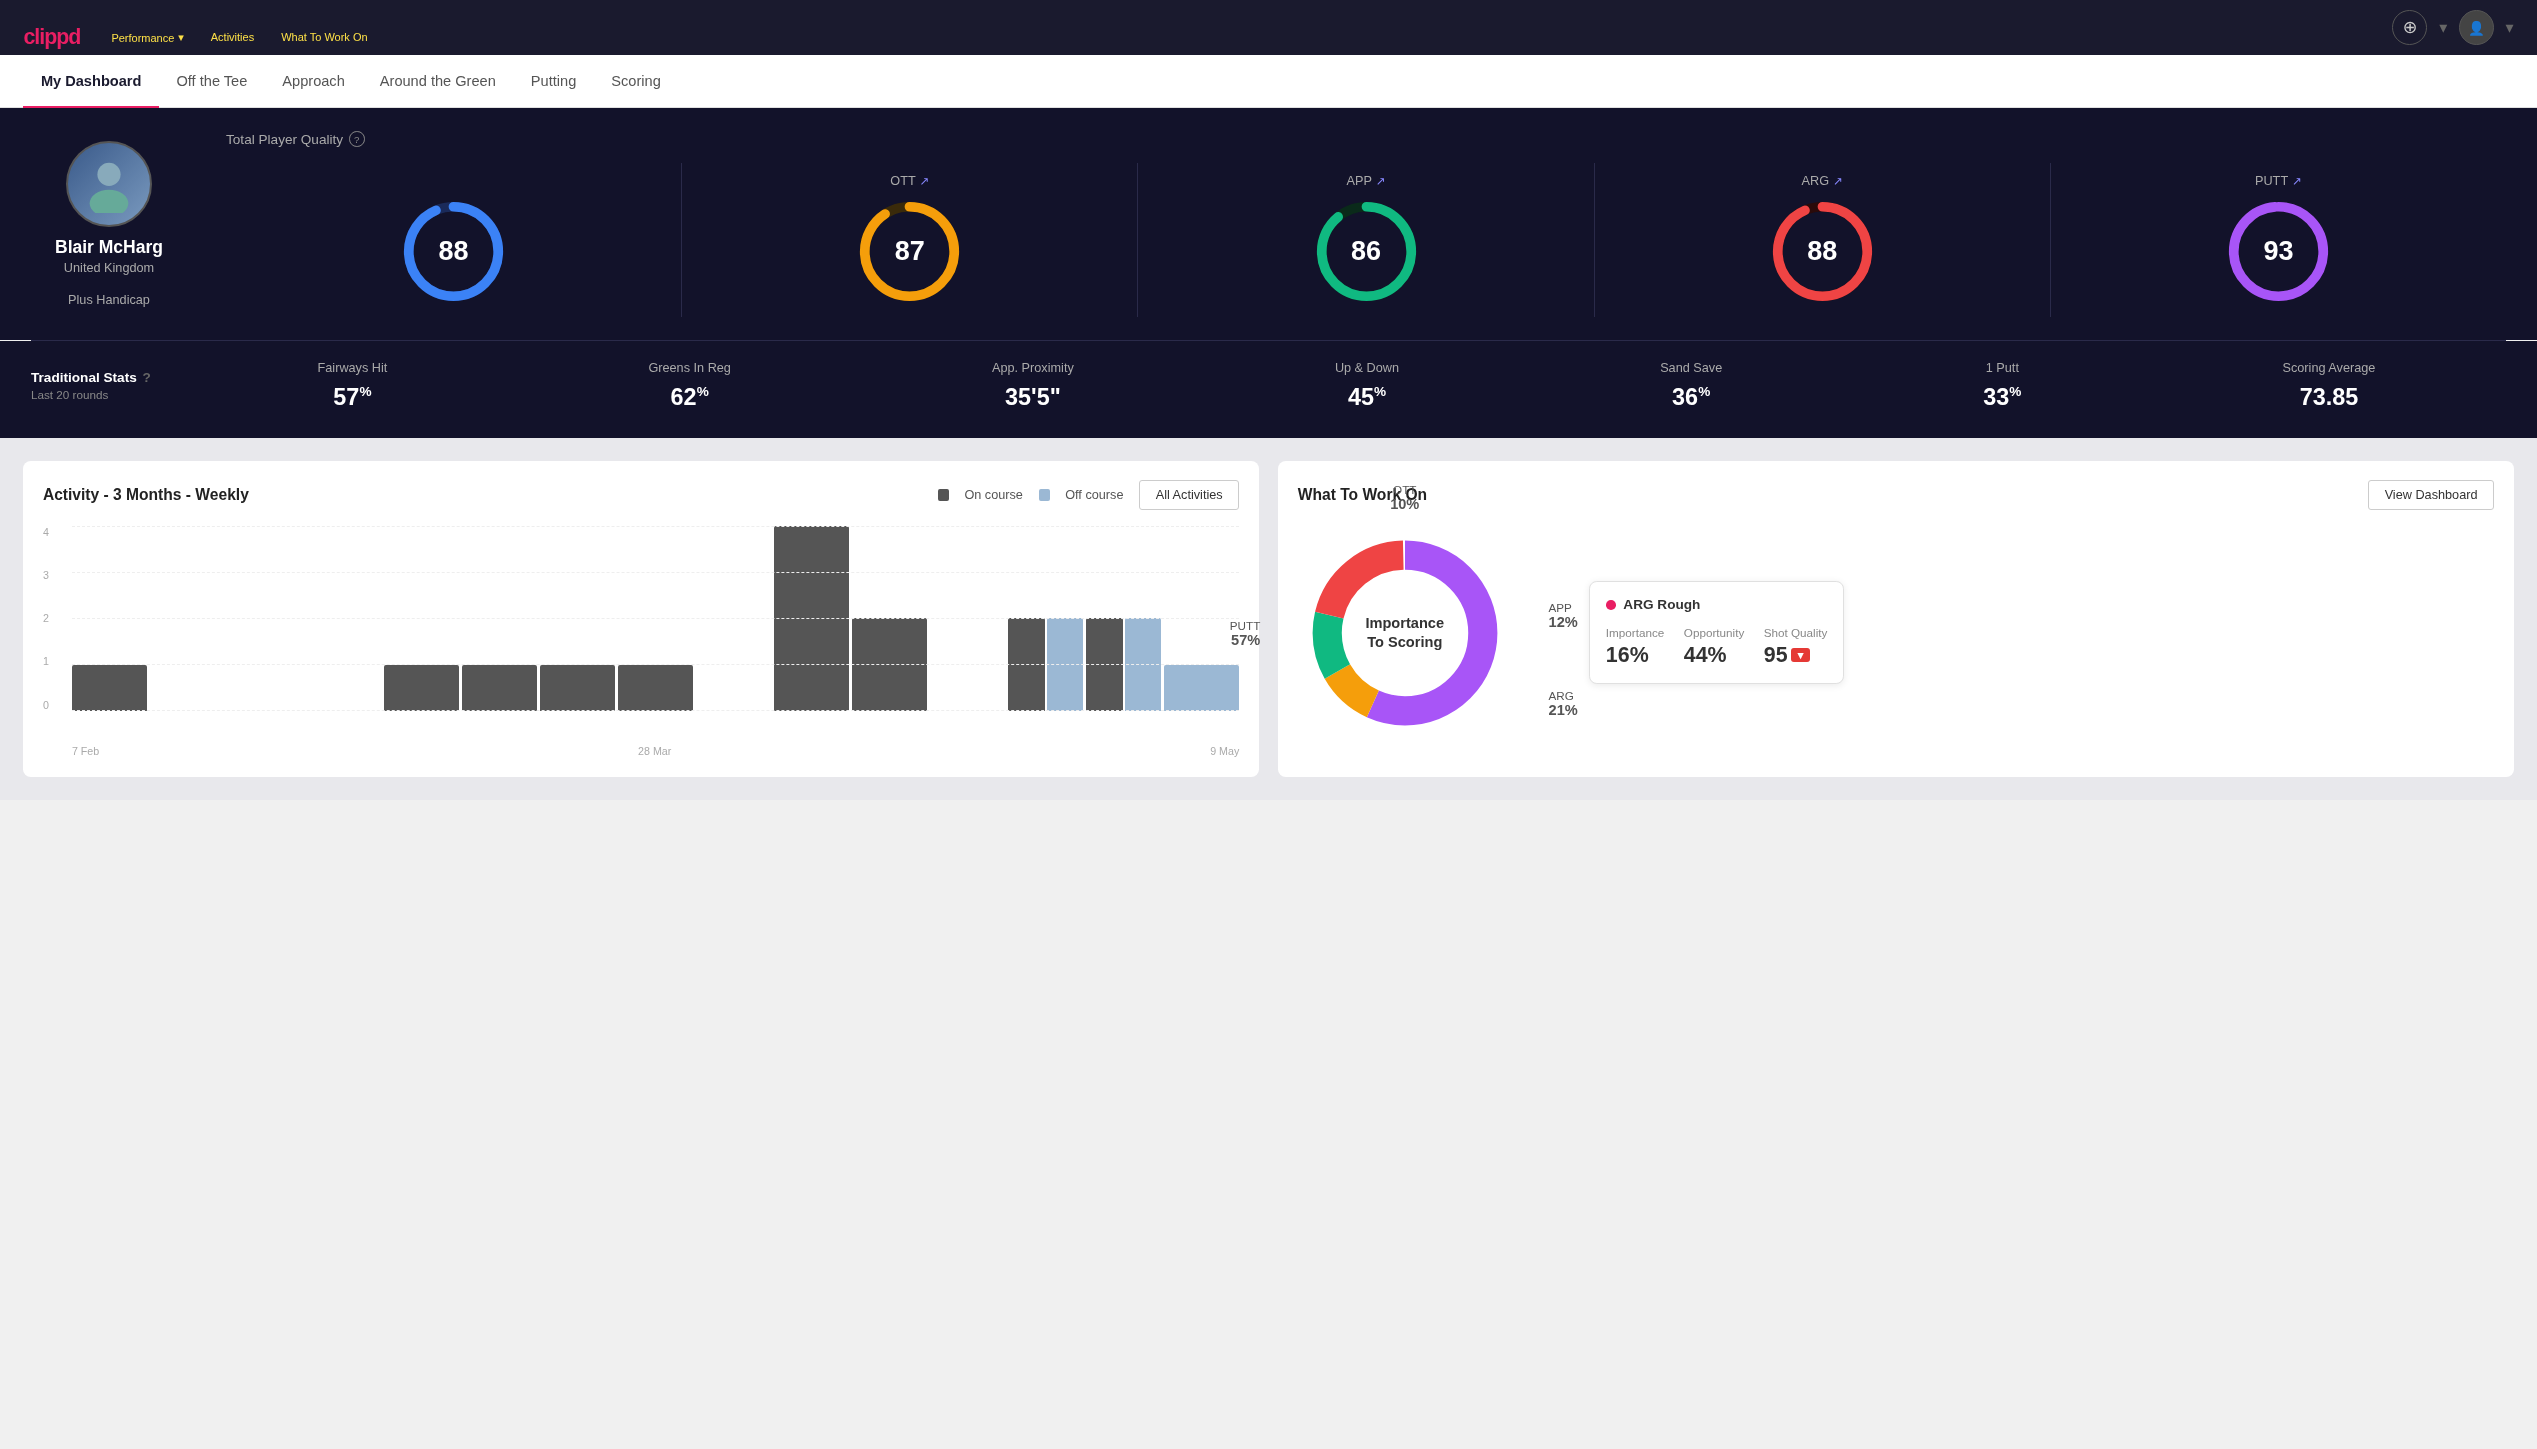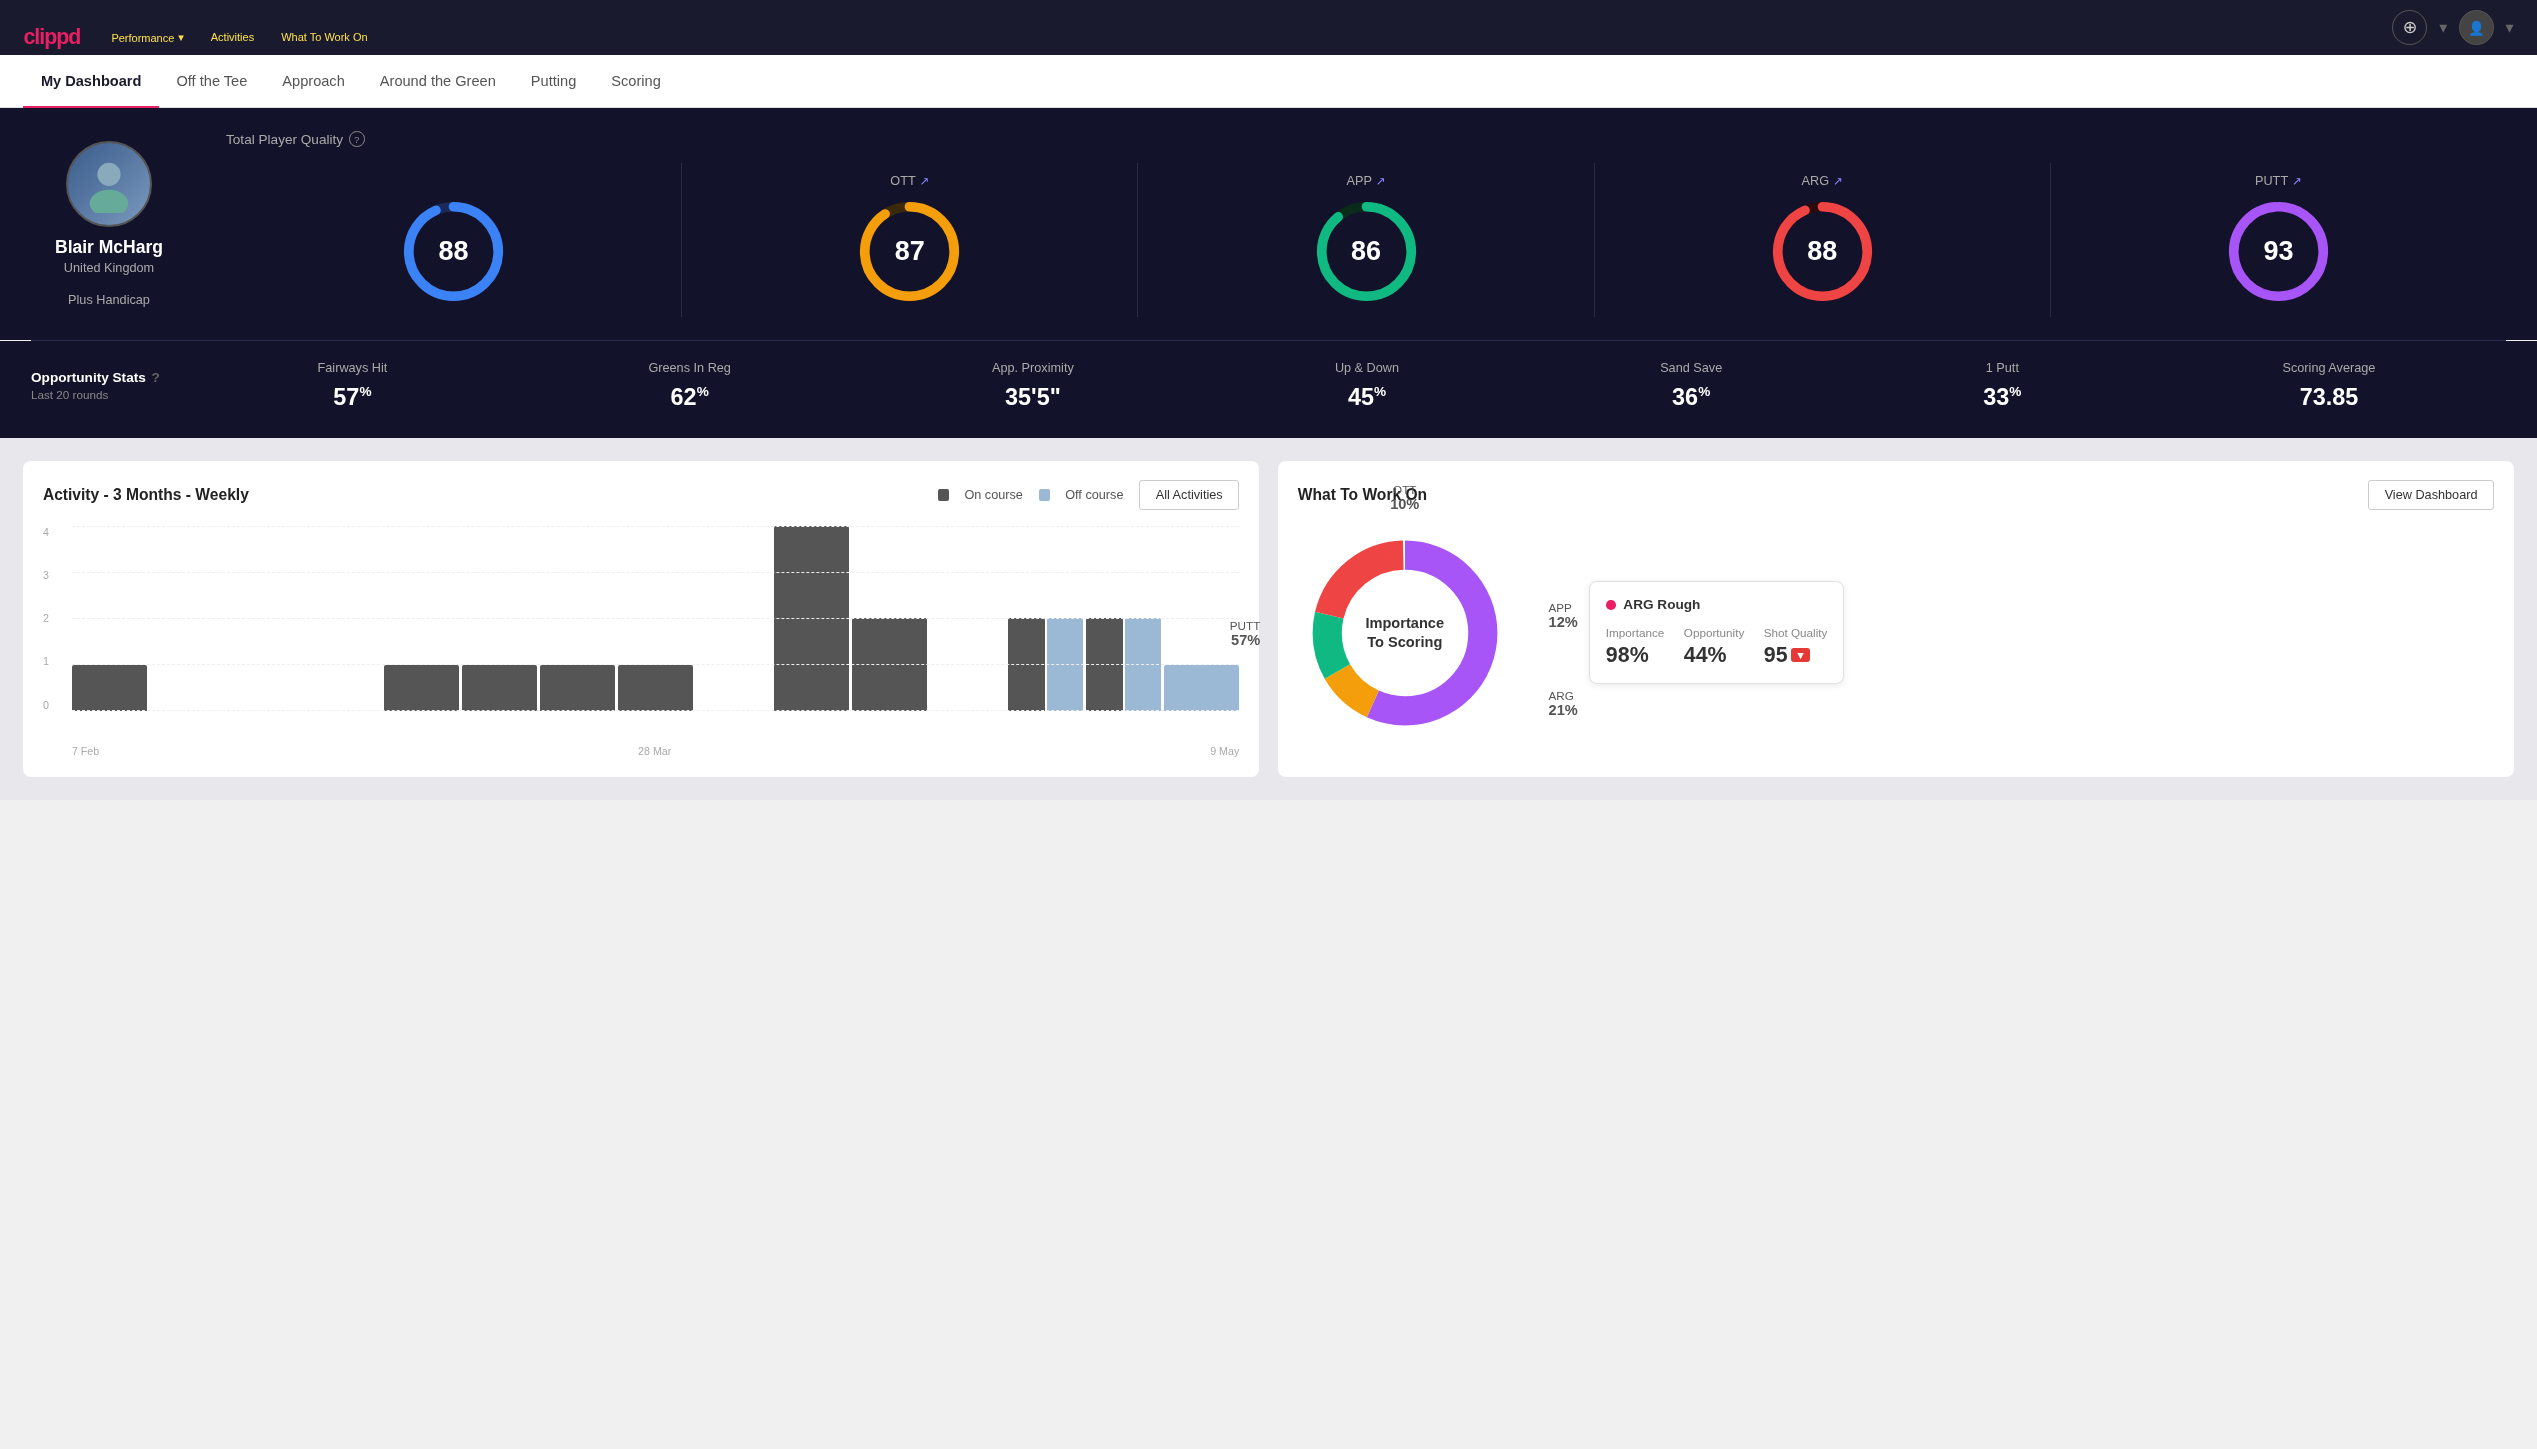--- a/index.html
+++ b/index.html
@@ -280,21 +280,21 @@
       </div>
     </div>
   </div>
 </div>
 
 <hr class="hero-divider">
 
 <div class="trad-stats">
   <div class="trad-label">
     <h3>
-      <span>Opportunity Stats</span>
+      <span>Traditional Stats</span>
       <span class="help-icon" style="border-color:#666;color:#666">?</span>
     </h3>
     <p>Last 20 rounds</p>
   </div>
   <div class="stat-items">
     <div class="stat-item">
       <div class="stat-name">Fairways Hit</div>
       <div class="stat-value"><span>57</span><sup>%</sup></div>
     </div>
     <div class="stat-item">
@@ -465,21 +465,21 @@
       </div>
 
       <div class="legend-card" style="margin-left:58px">
         <div class="legend-card-title">
           <div class="legend-card-dot"></div>
           <span>ARG Rough</span>
         </div>
         <div class="legend-card-stats">
           <div class="legend-card-stat">
             <div class="legend-card-stat-label">Importance</div>
-            <div class="legend-card-stat-value">98%</div>
+            <div class="legend-card-stat-value">16%</div>
           </div>
           <div class="legend-card-stat">
             <div class="legend-card-stat-label">Opportunity</div>
             <div class="legend-card-stat-value">44%</div>
           </div>
           <div class="legend-card-stat">
             <div class="legend-card-stat-label">Shot Quality</div>
             <div class="legend-card-stat-value">
               <span>95</span>
               <span class="down-badge">▼</span>

